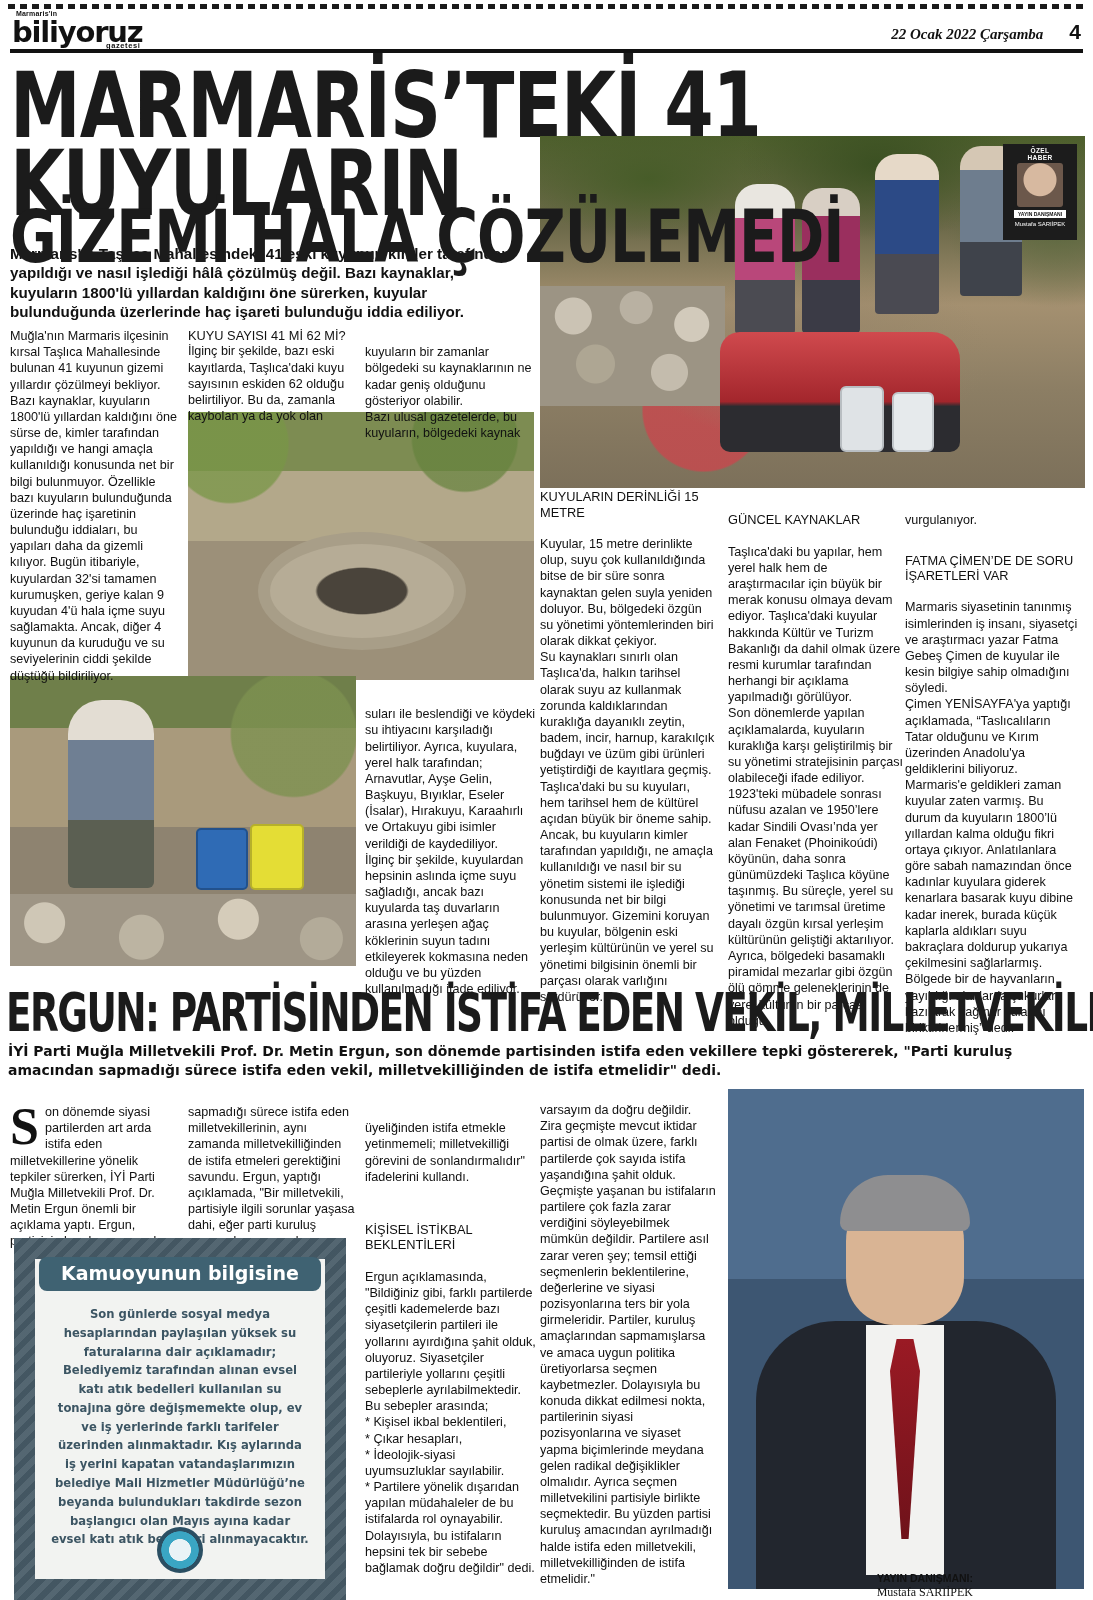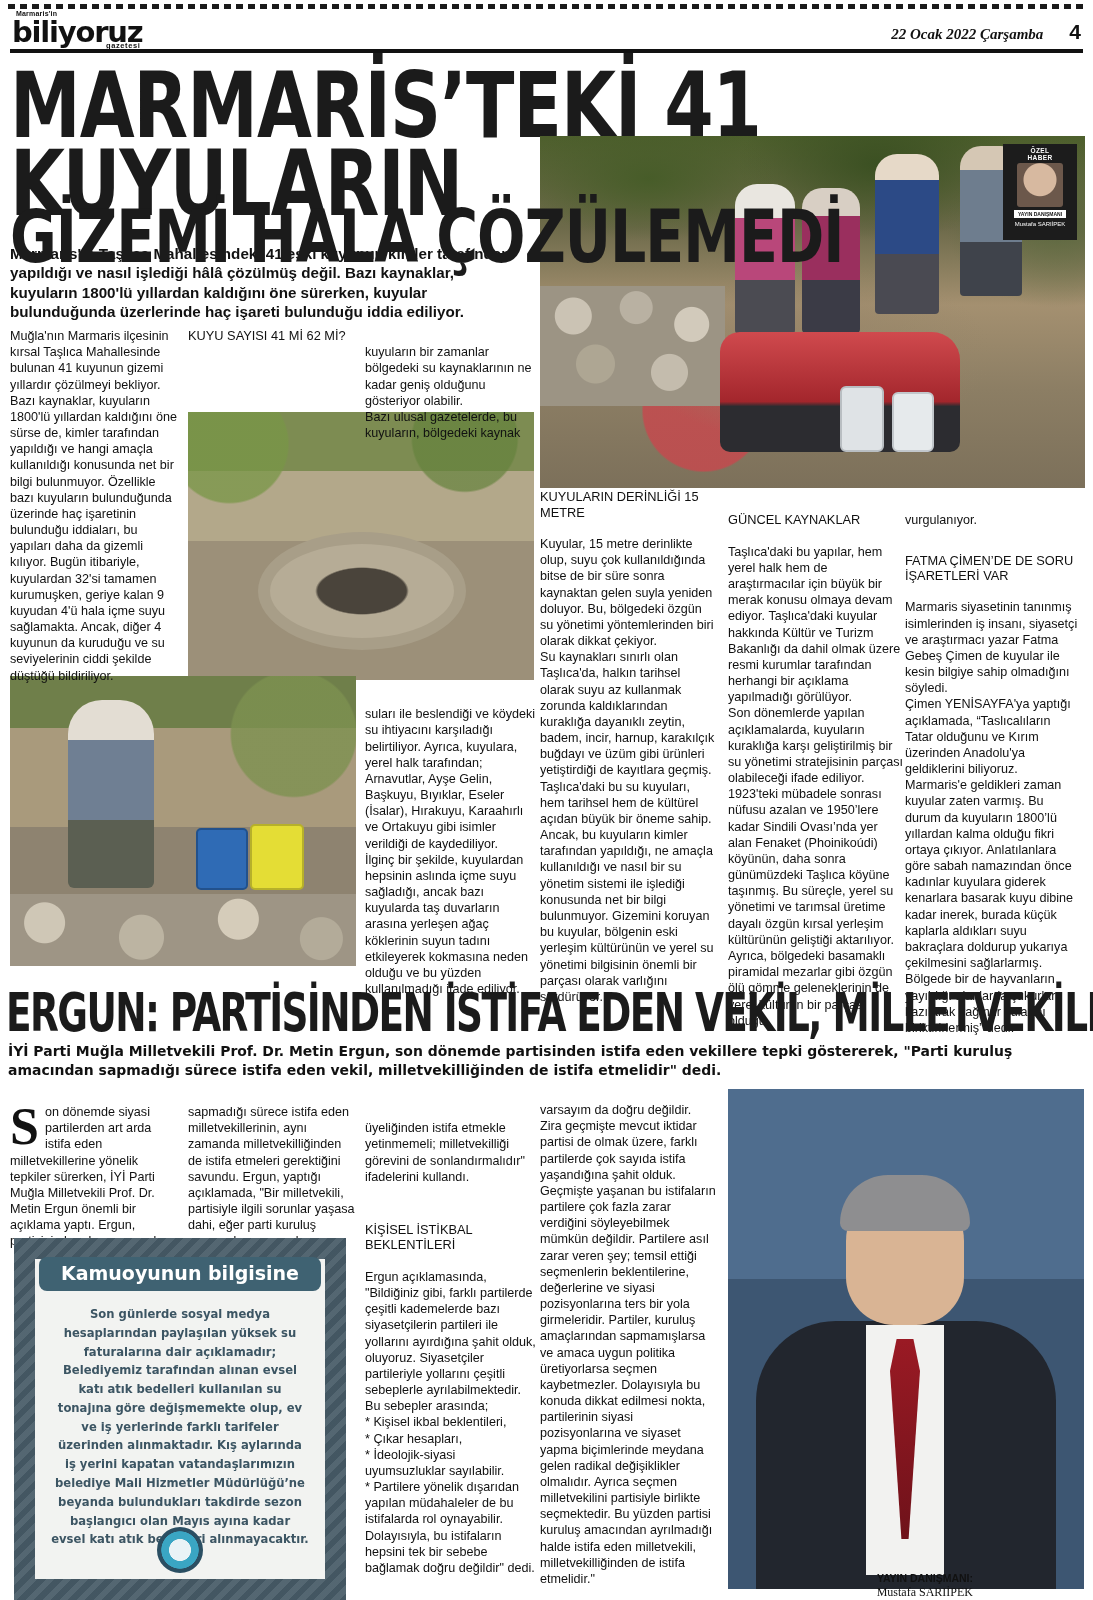--- a/index.html
+++ b/index.html
@@ -325,20 +325,21 @@
     <div class="can1"></div>
     <div class="can2"></div>
   </div>
 
   <div class="col" style="left:10px; top:324px; width:168px;">
     <p>Muğla'nın Marmaris ilçesinin kırsal Taşlıca Mahallesinde bulunan 41 kuyunun gizemi yıllardır çözülmeyi bekliyor. Bazı kaynaklar, kuyuların 1800'lü yıllardan kaldığını öne sürse de, kimler tarafından yapıldığı ve hangi amaçla kullanıldığı konusunda net bir bilgi bulunmuyor. Özellikle bazı kuyuların bulunduğunda üzerinde haç işaretinin bulunduğu iddiaları, bu yapıları daha da gizemli kılıyor. Bugün itibariyle, kuyulardan 32'si tamamen kurumuşken, geriye kalan 9 kuyudan 4'ü hala içme suyu sağlamakta. Ancak, diğer 4 kuyunun da kuruduğu ve su seviyelerinin ciddi şekilde düştüğü bildiriliyor.</p>
   </div>
 
   <div class="col" style="left:188px; top:324px; width:168px;">
     <p class="kicker">KUYU SAYISI 41 Mİ 62 Mİ?</p>
+    <p>İlginç bir şekilde, bazı eski kayıtlarda, Taşlıca'daki kuyu sayısının eskiden 62 olduğu belirtiliyor. Bu da, zamanla kaybolan ya da yok olan</p>
   </div>
 
   <div class="col" style="left:365px; top:324px; width:168px; white-space:pre-line;">
     <p>kuyuların bir zamanlar bölgedeki su kaynaklarının ne kadar geniş olduğunu gösteriyor olabilir.
 Bazı ulusal gazetelerde, bu kuyuların, bölgedeki kaynak</p>
   </div>
 
   <div class="col" style="left:365px; top:686px; width:172px; white-space:pre-line;">
     <p>suları ile beslendiği ve köydeki su ihtiyacını karşıladığı belirtiliyor. Ayrıca, kuyulara, yerel halk tarafından; Arnavutlar, Ayşe Gelin, Başkuyu, Bıyıklar, Eseler (İsalar), Hırakuyu, Karaahırlı ve Ortakuyu gibi isimler verildiği de kaydediliyor.
 İlginç bir şekilde, kuyulardan hepsinin aslında içme suyu sağladığı, ancak bazı kuyularda taş duvarların arasına yerleşen ağaç köklerinin suyun tadını etkileyerek kokmasına neden olduğu ve bu yüzden kullanılmadığı ifade ediliyor.</p>

